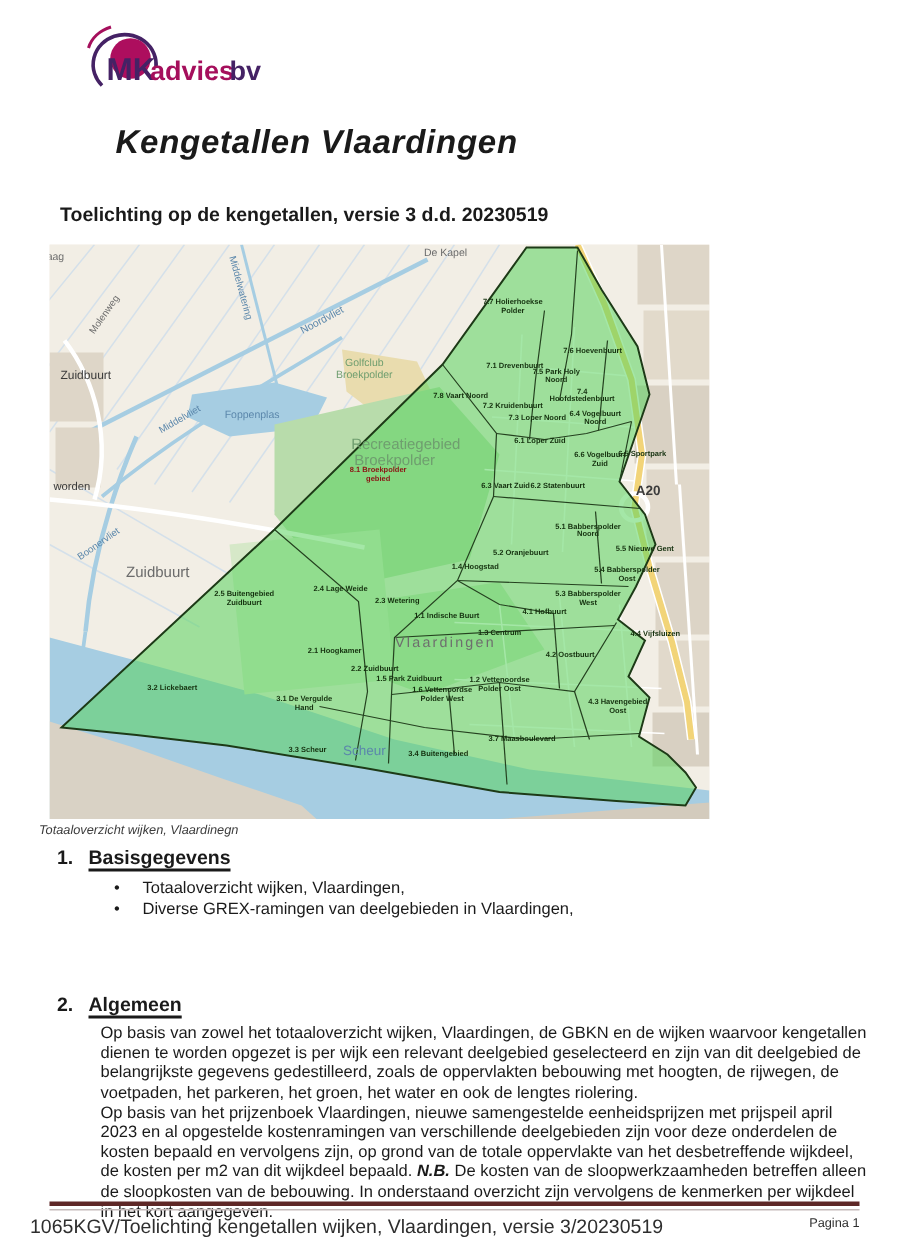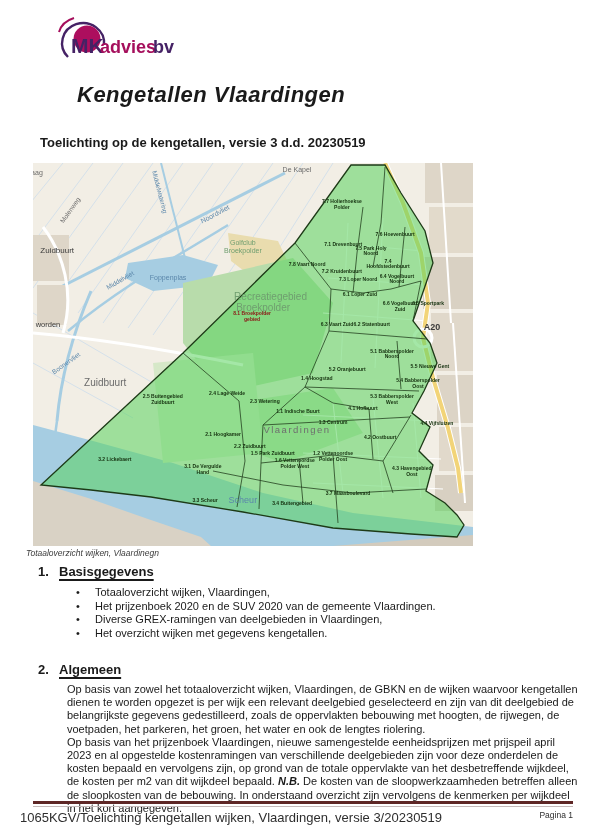--- a/index.html
+++ b/index.html
@@ -221,23 +221,21 @@
 </div>
 <div id="map-caption">Totaaloverzicht wijken, Vlaardinegn</div>
 
 <div class="section" id="sec1">
   <div class="sec-head">
     <span class="sec-num">1.</span>
     <span class="sec-title">Basisgegevens</span>
   </div>
   <ul class="bullets" id="bullets1">
       <li>Totaaloverzicht wijken, Vlaardingen,</li>
-      <li>Het prijzenboek 2020 en de SUV 2020 van de gemeente Vlaardingen.</li>
       <li>Diverse GREX-ramingen van deelgebieden in Vlaardingen,</li>
-      <li>Het overzicht wijken met gegevens kengetallen.</li>
     </ul>
 </div>
 
 <div class="section" id="sec2">
   <div class="sec-head">
     <span class="sec-num">2.</span>
     <span class="sec-title">Algemeen</span>
   </div>
   <div class="paras">
     <p>Op basis van zowel het totaaloverzicht wijken, Vlaardingen, de GBKN en de wijken waarvoor kengetallen dienen te worden opgezet is per wijk een relevant deelgebied geselecteerd en zijn van dit deelgebied de belangrijkste gegevens gedestilleerd, zoals de oppervlakten bebouwing met hoogten, de rijwegen, de voetpaden, het parkeren, het groen, het water en ook de lengtes riolering.</p>

